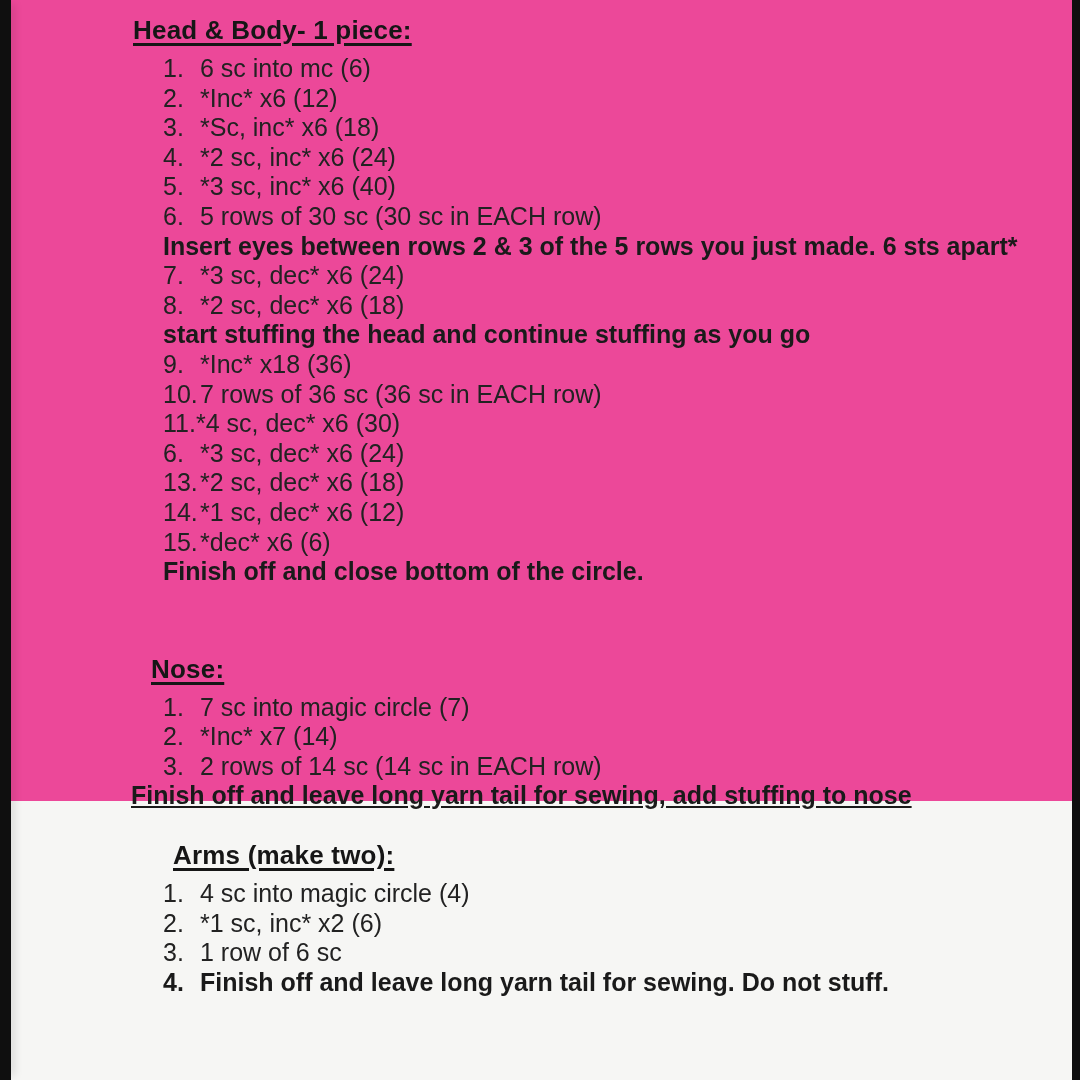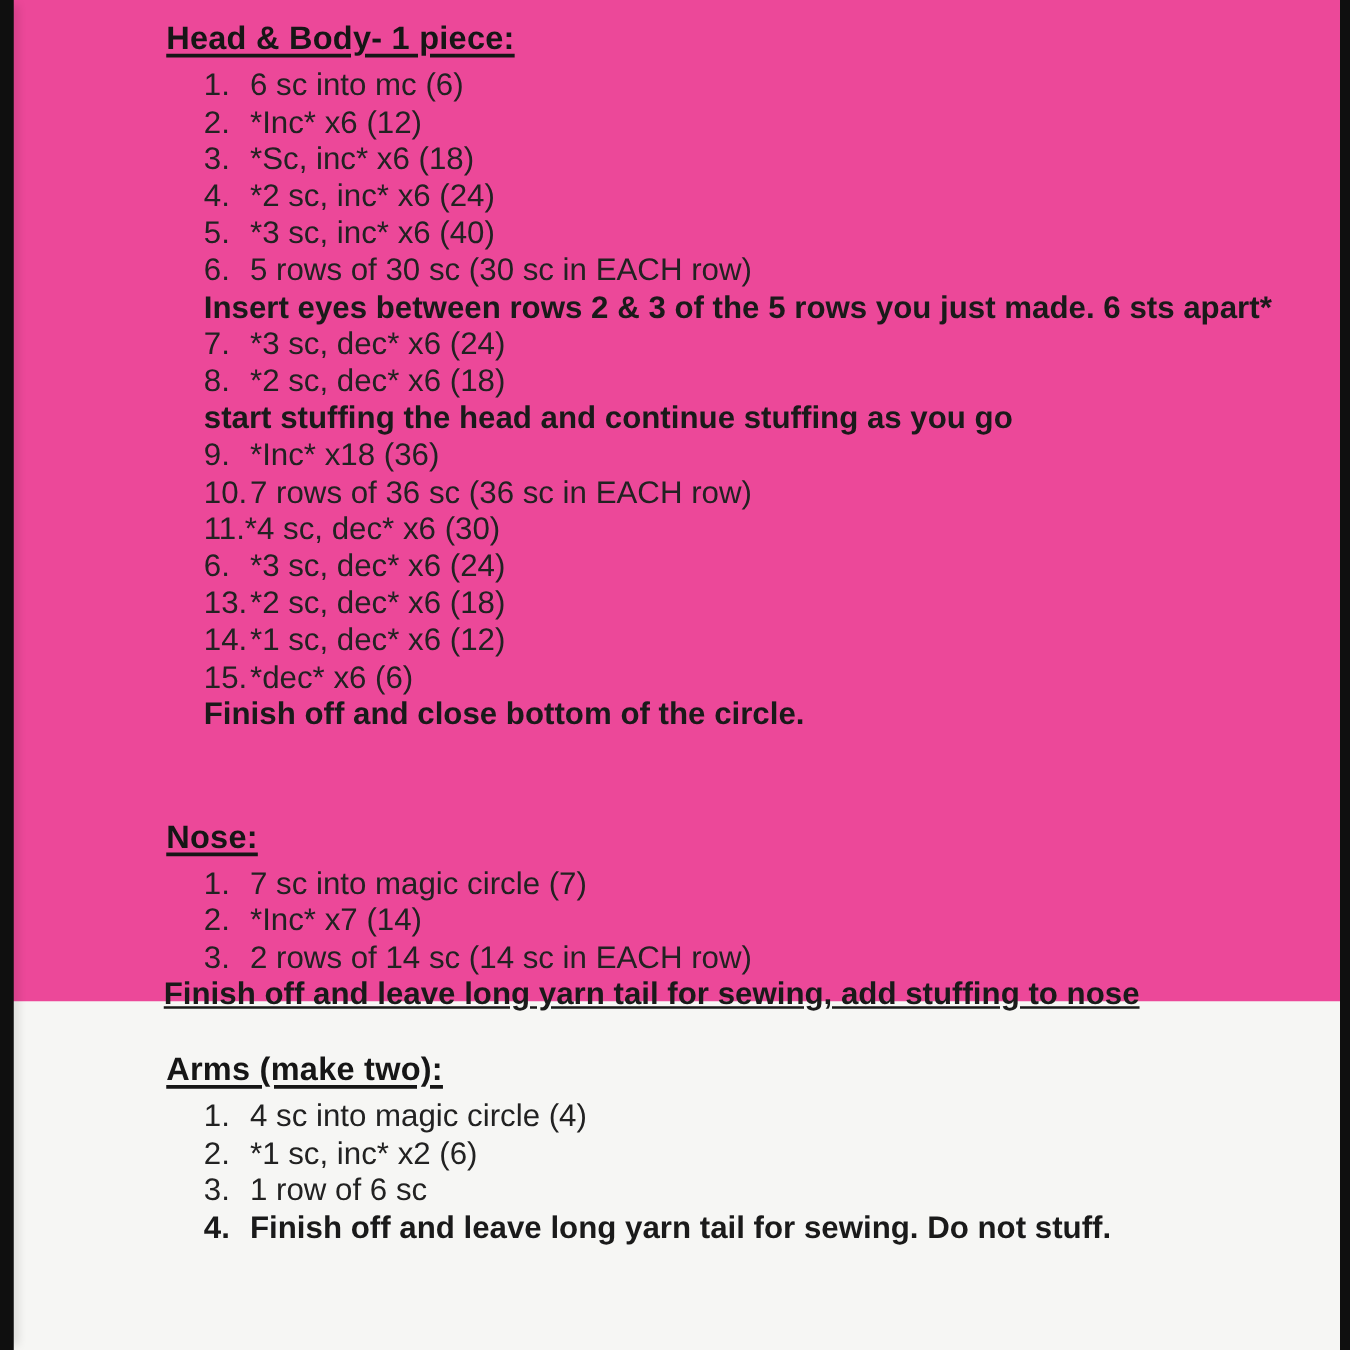--- a/index.html
+++ b/index.html
@@ -45,22 +45,22 @@
     line-height: 32px;
     font-weight: bold;
     color: #161616;
     text-decoration: underline;
     text-decoration-thickness: 2.5px;
     text-underline-offset: 4px;
     letter-spacing: 0.2px;
     display: inline-block;
   }
   .title-row { height: 40px; }
-  .section.nose .title-row { margin-top: 66px; }
-  .section.arms .title-row { margin-top: 28px; }
+  .section.nose .title-row { margin-top: 66px; padding-left: 18px; }
+  .section.arms .title-row { margin-top: 28px; padding-left: 40px; }
 
   .line {
     height: 29.6px;
     line-height: 29.6px;
     font-size: 25px;
     white-space: nowrap;
     color: #222;
   }
   .line .num {
     display: inline-block;

